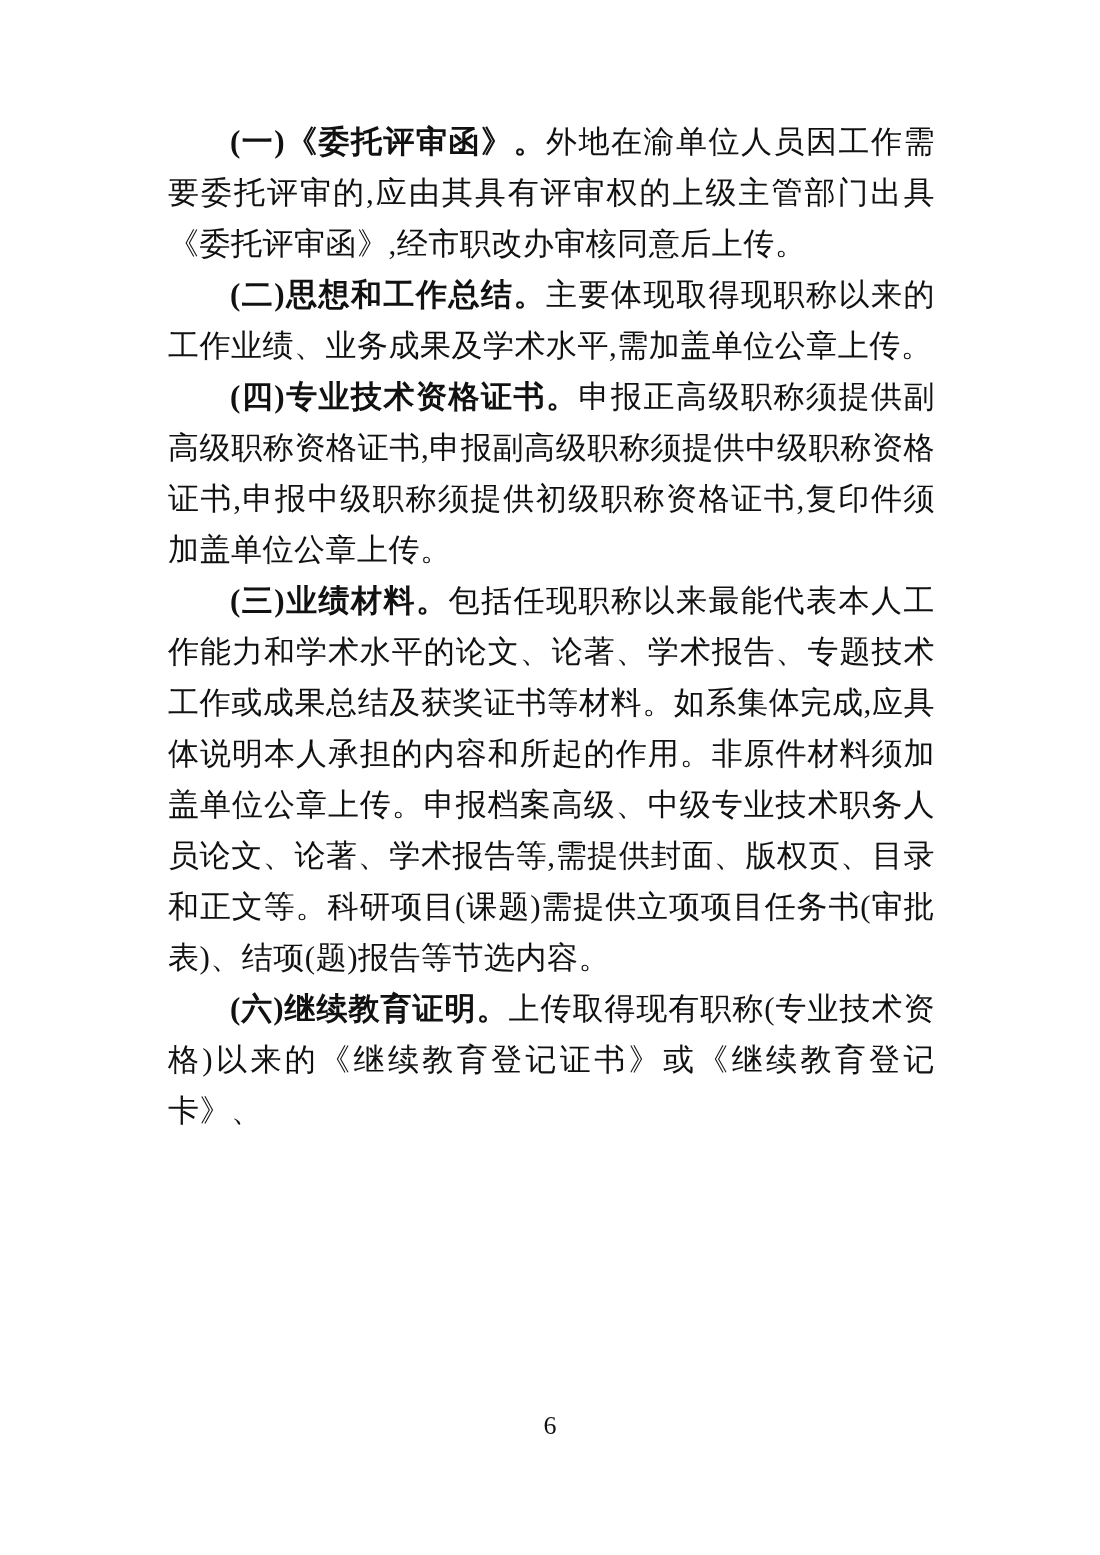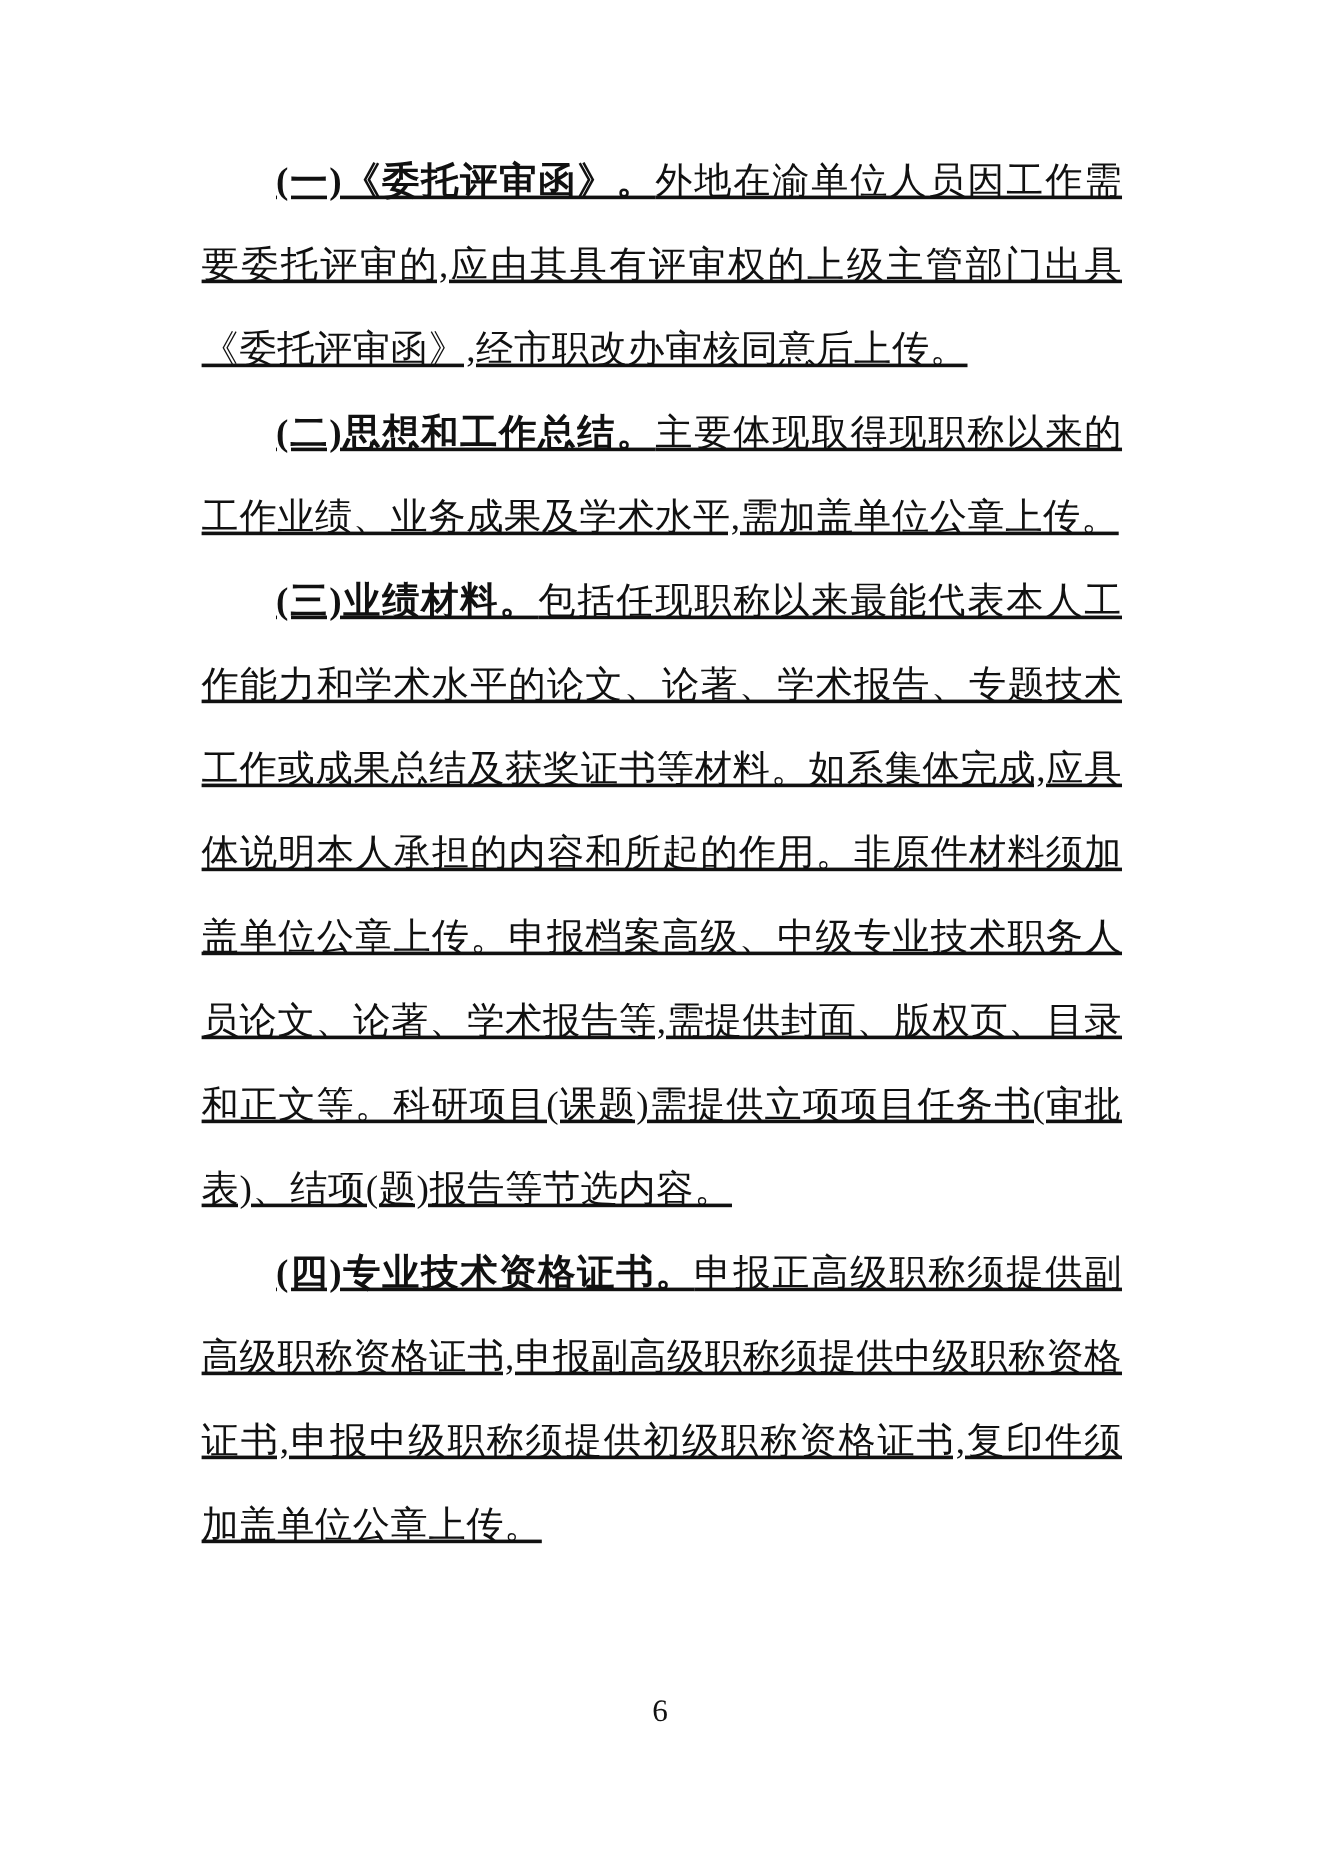--- a/index.html
+++ b/index.html
@@ -19,27 +19,26 @@
   }
   .content {
     position: absolute;
     top: 116px;
     left: 168px;
     width: 767px;
   }
   .para {
     margin: 0;
     font-size: 31px;
-    line-height: 70px;
+    line-height: 51px;
     text-align: justify;
     text-justify: inter-ideograph;
     text-indent: 2em;
     letter-spacing: 0.5px;
     word-break: break-all;
-    text-decoration: underline;
   }
   .para .head {
     font-weight: 700;
   }
   .para .body {
     font-weight: 400;
   }
   .footer {
     position: absolute;
     top: 1408px;
@@ -54,22 +53,23 @@
 </head>
 <body>
 
 <div class="page">
   <div class="content">
 
     <p class="para"><span class="head">(一)《委托评审函》。</span><span class="body">外地在渝单位人员因工作需要委托评审的,应由其具有评审权的上级主管部门出具《委托评审函》,经市职改办审核同意后上传。</span></p>
 
     <p class="para"><span class="head">(二)思想和工作总结。</span><span class="body">主要体现取得现职称以来的工作业绩、业务成果及学术水平,需加盖单位公章上传。</span></p>
 
+    <p class="para"><span class="head">(四)专业技术资格证书。</span><span class="body">申报正高级职称须提供副高级职称资格证书,申报副高级职称须提供中级职称资格证书,申报中级职称须提供初级职称资格证书,复印件须加盖单位公章上传。</span></p>
+
     <p class="para"><span class="head">(三)业绩材料。</span><span class="body">包括任现职称以来最能代表本人工作能力和学术水平的论文、论著、学术报告、专题技术工作或成果总结及获奖证书等材料。如系集体完成,应具体说明本人承担的内容和所起的作用。非原件材料须加盖单位公章上传。申报档案高级、中级专业技术职务人员论文、论著、学术报告等,需提供封面、版权页、目录和正文等。科研项目(课题)需提供立项项目任务书(审批表)、结项(题)报告等节选内容。</span></p>
 
-    <p class="para"><span class="head">(四)专业技术资格证书。</span><span class="body">申报正高级职称须提供副高级职称资格证书,申报副高级职称须提供中级职称资格证书,申报中级职称须提供初级职称资格证书,复印件须加盖单位公章上传。</span></p>
 
-
+    <p class="para"><span class="head">(六)继续教育证明。</span><span class="body">上传取得现有职称(专业技术资格)以来的《继续教育登记证书》或《继续教育登记卡》、</span></p>
 
   </div>
 
   <div class="footer">6</div>
 </div>
 
 </body></html>

